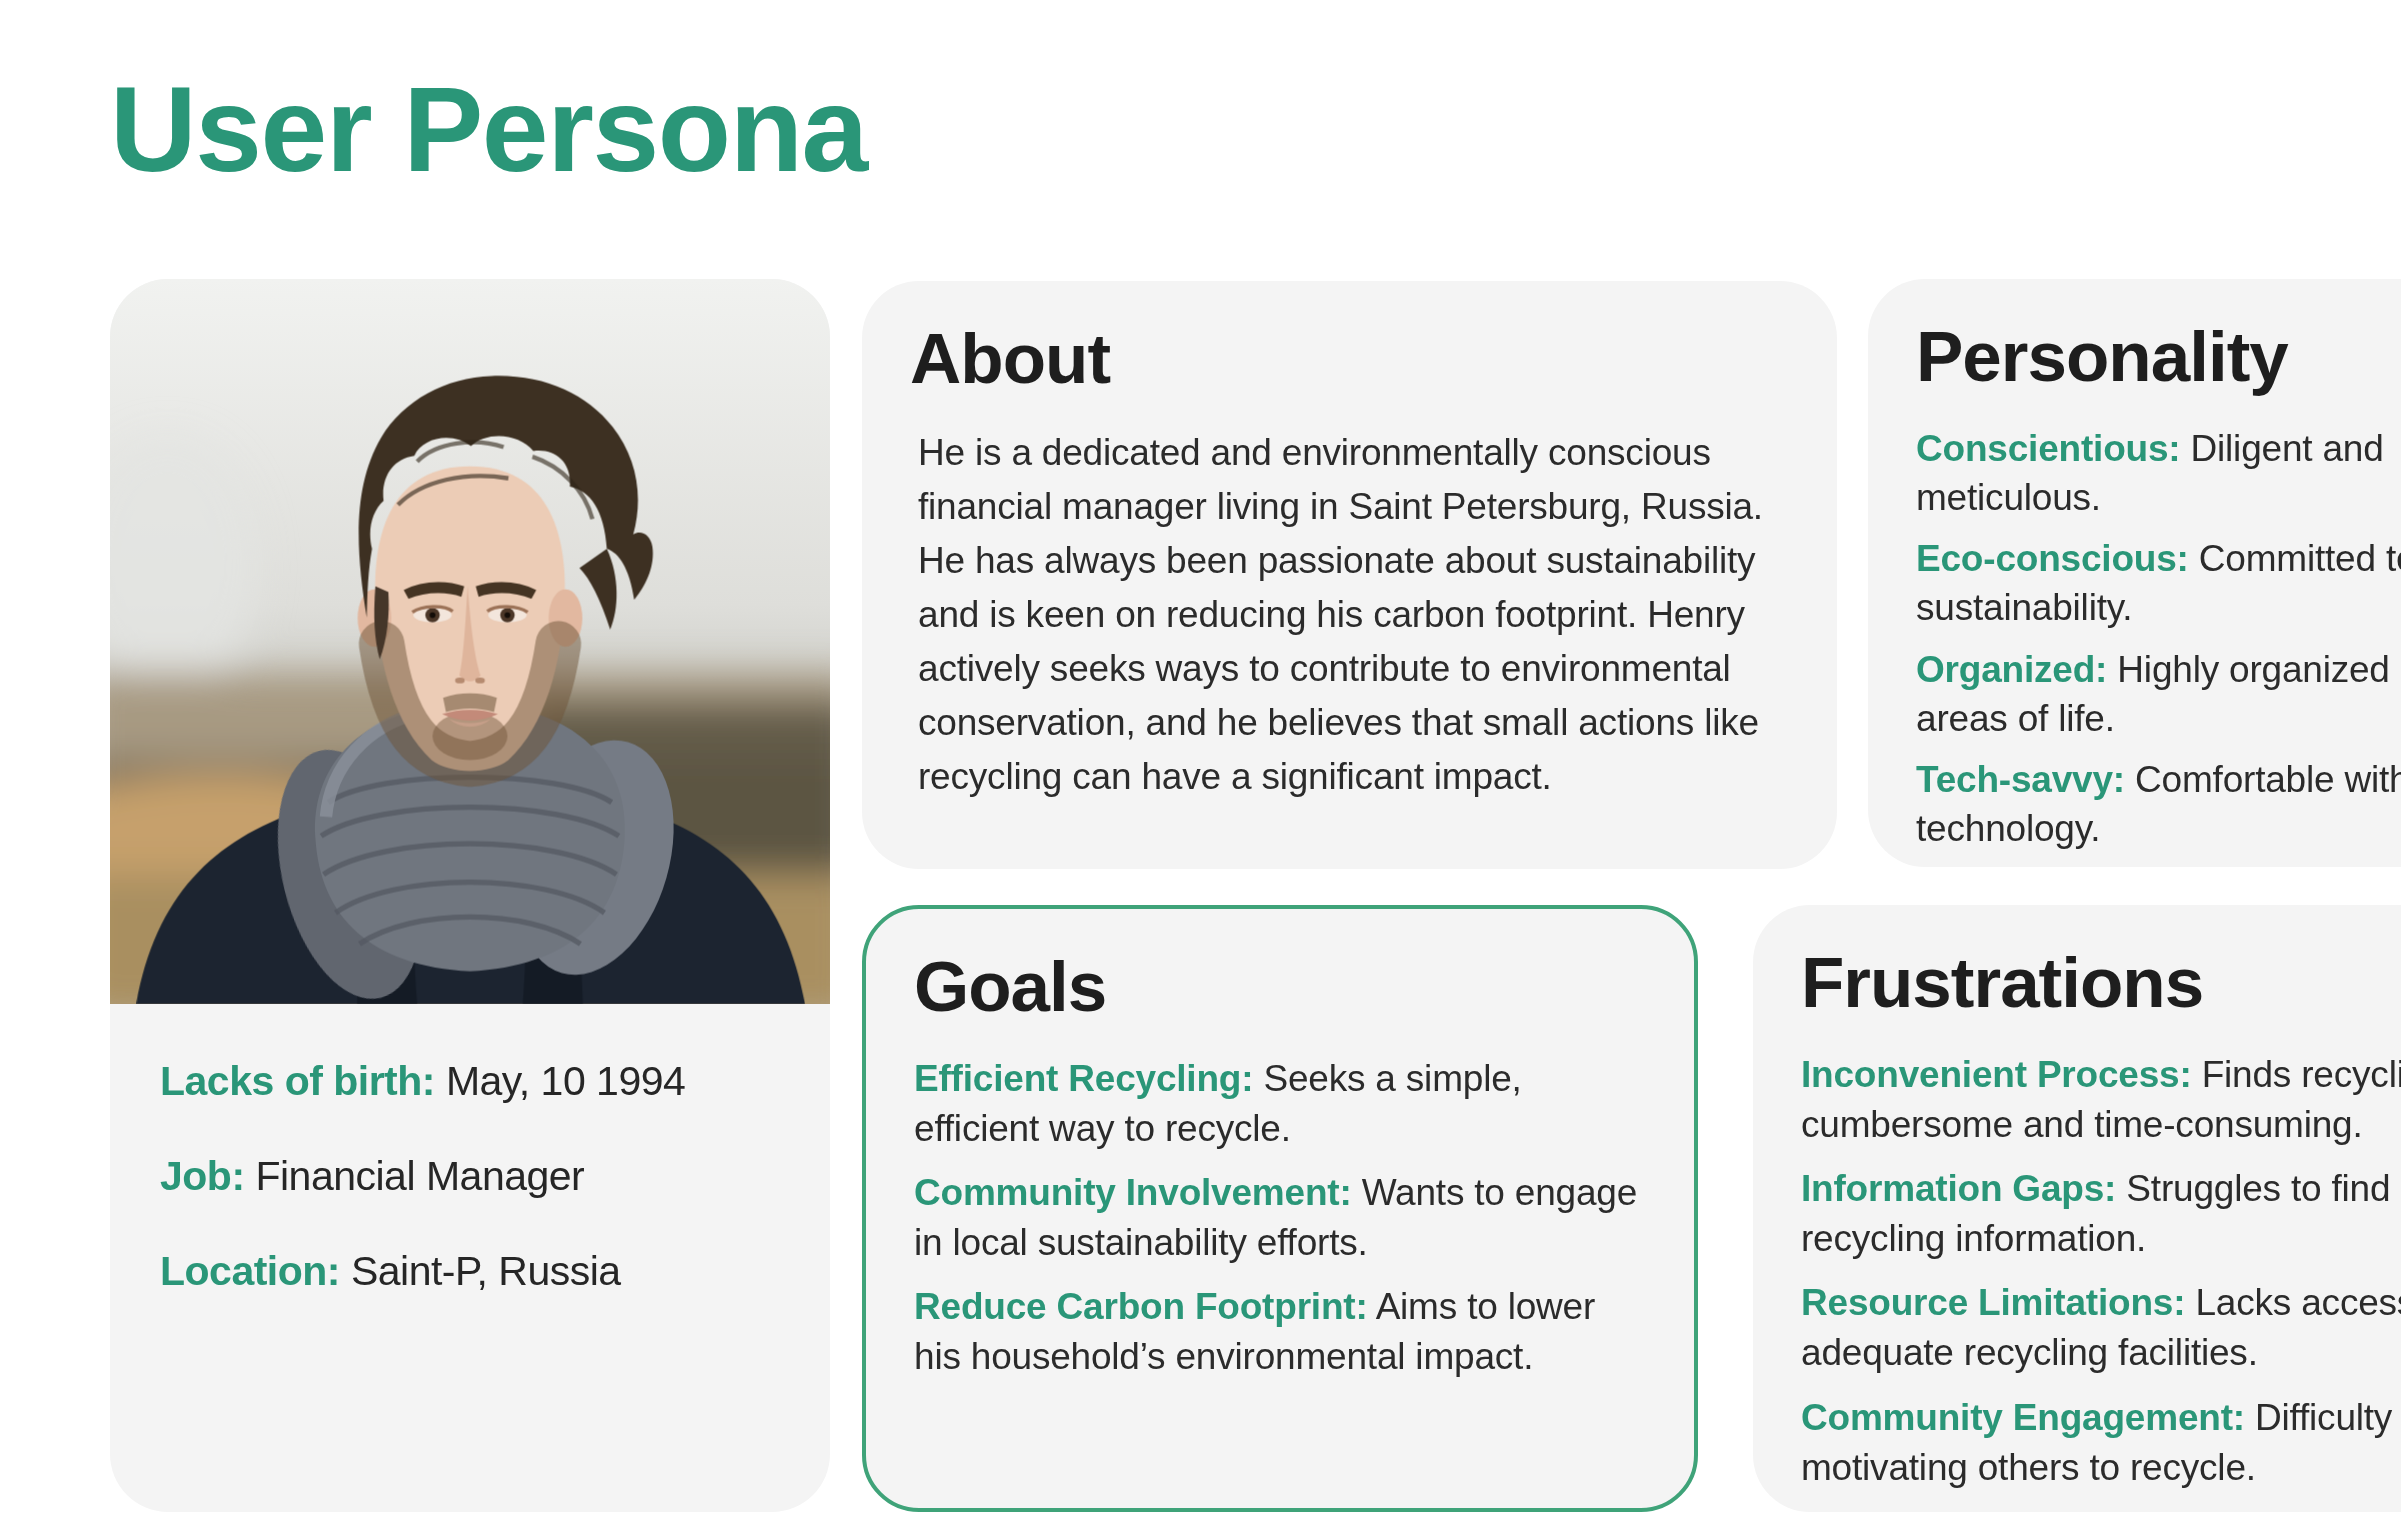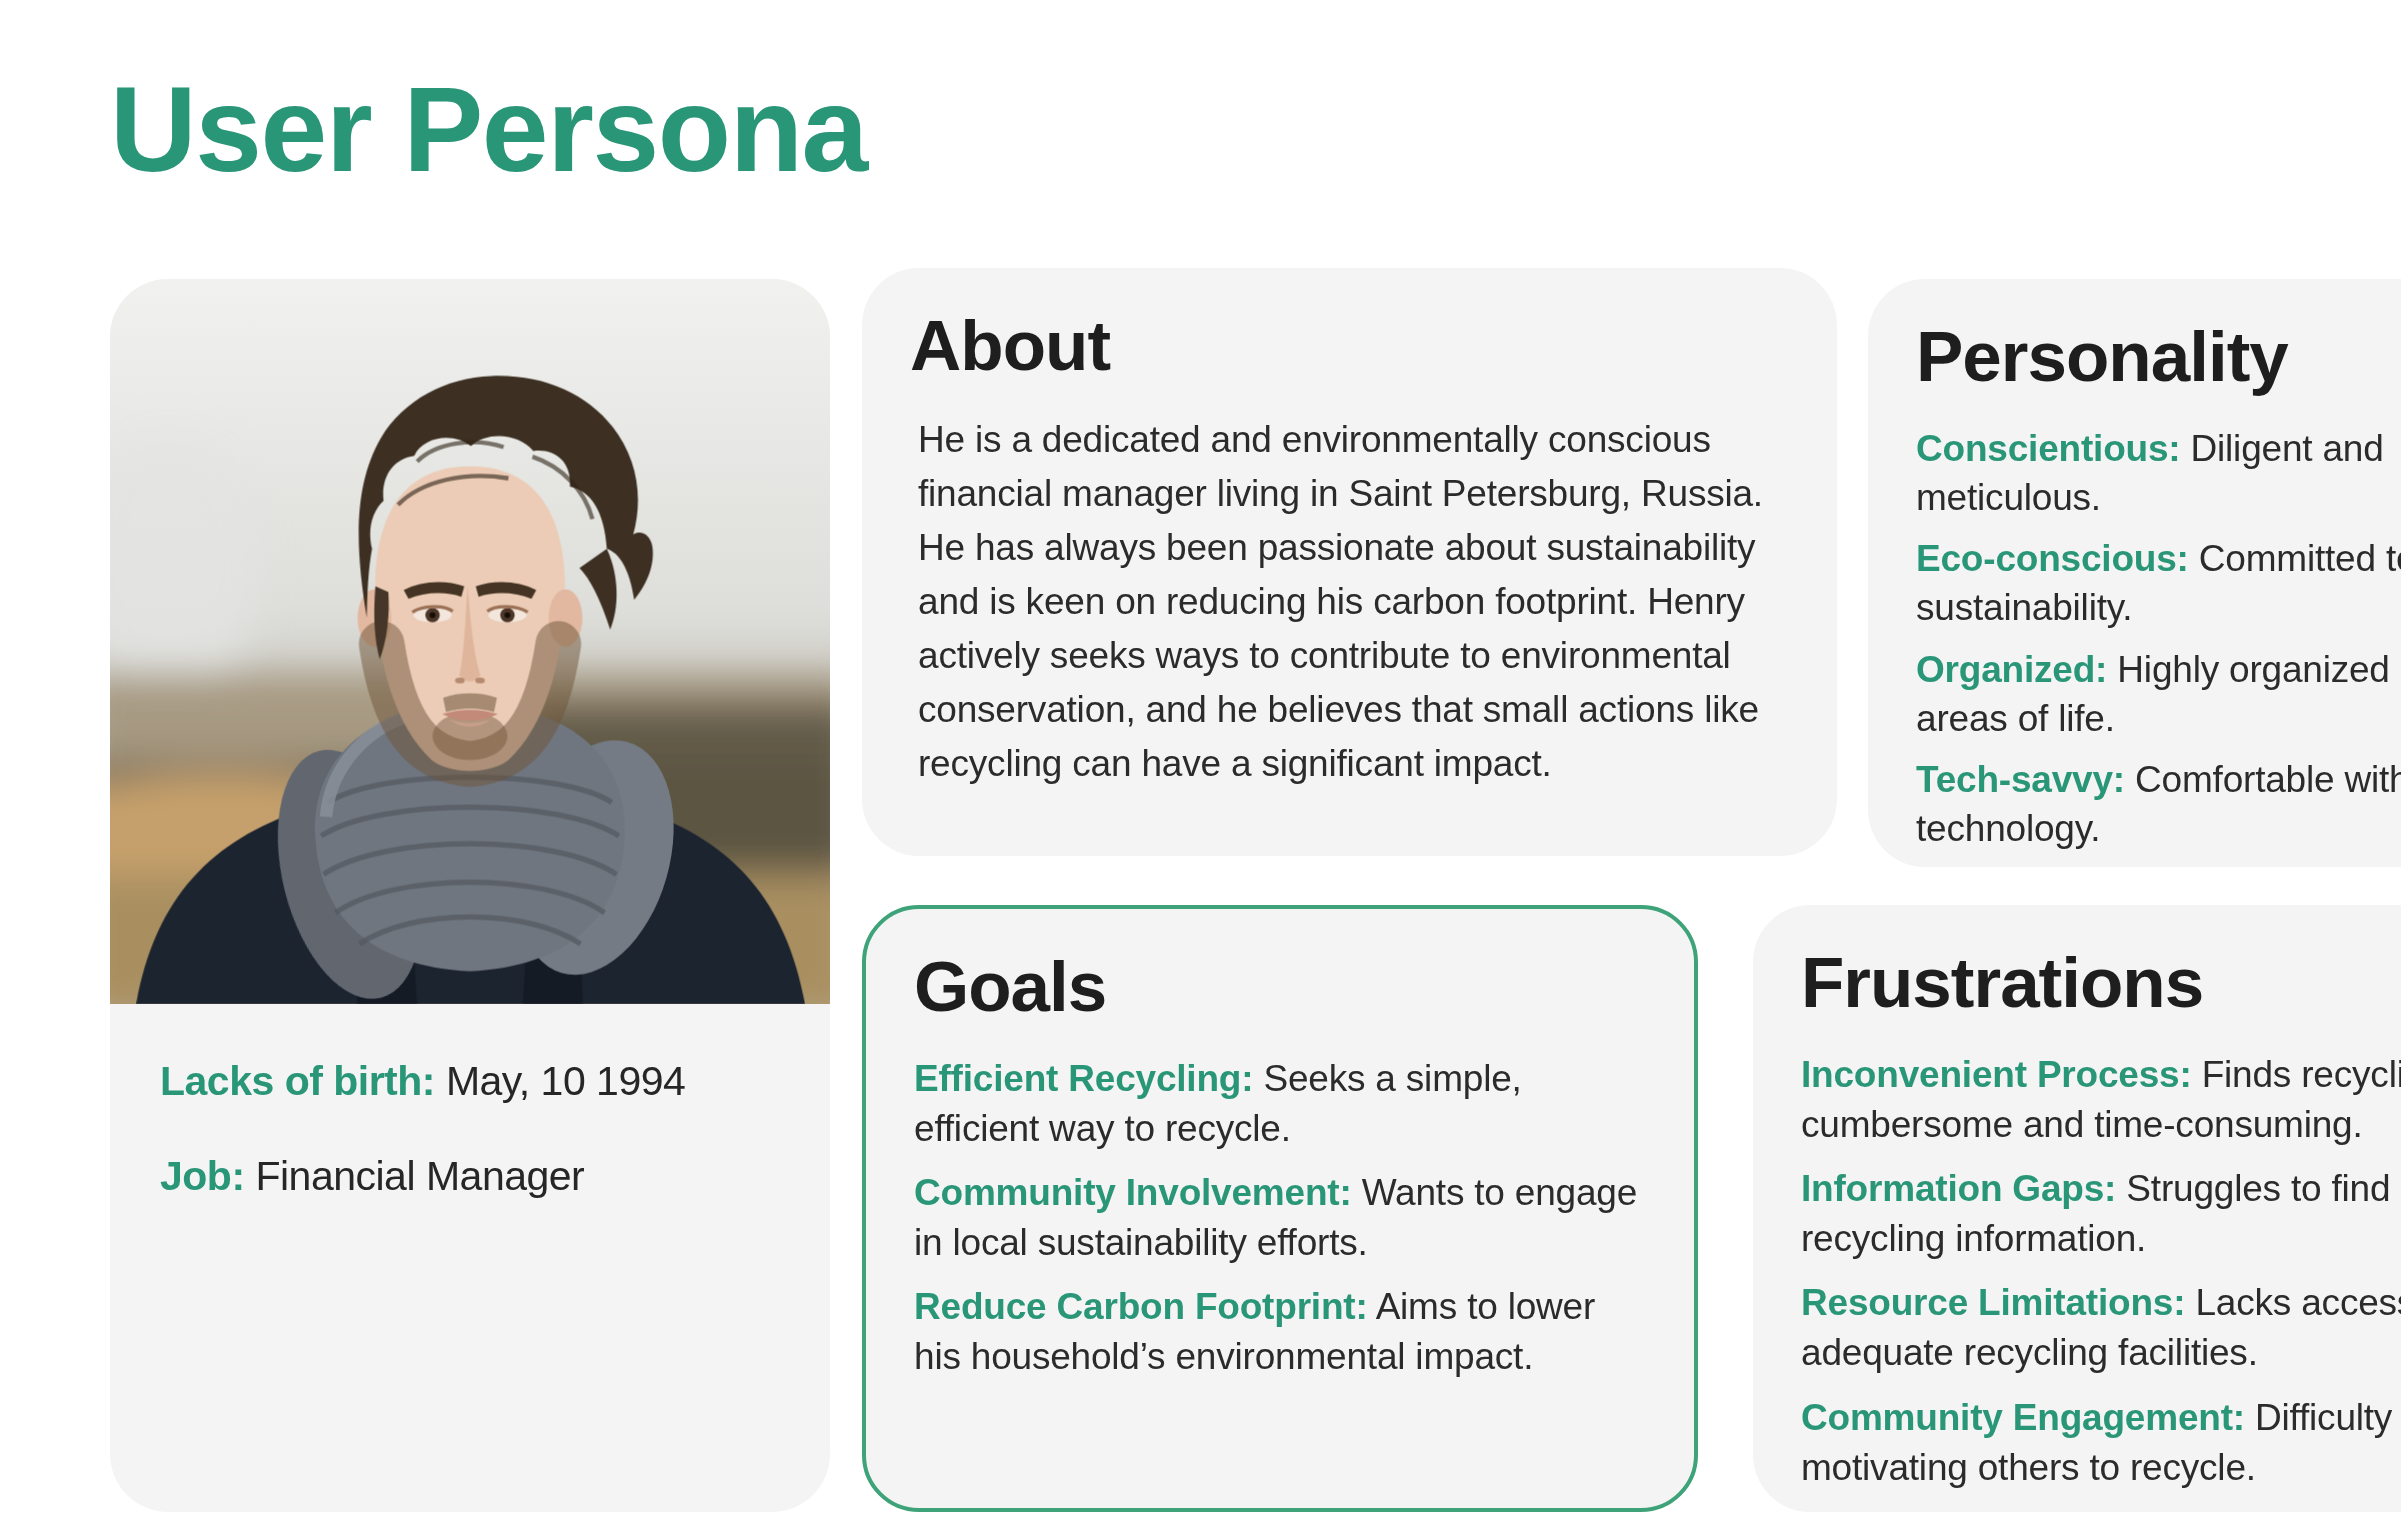--- a/index.html
+++ b/index.html
@@ -29,21 +29,21 @@
     position:absolute;background:var(--card-bg,#f4f4f4);
     border-radius:57px;padding:38px 48px;box-sizing:border-box;
   }
   .card h2{
     margin:0 0 27px 0;font-size:71px;line-height:1.12;font-weight:700;
     color:var(--heading,#1e1e1e);letter-spacing:-1px;
   }
   .body-text{margin:8px;font-size:37px;line-height:54px;color:var(--body,#2b2b2b);letter-spacing:-0.2px}
   .item{margin:0 0 14.4px 0;font-size:37px;line-height:50px;color:var(--body,#2b2b2b);letter-spacing:-0.2px}
   .item .lbl{color:var(--accent,#2a9678);font-weight:700}
-  .about{left:862px;top:268px;width:975px;height:588px}
+  .about{left:862px;top:281px;width:975px;height:588px}
   .personality{left:1868px;top:279px;width:711px;height:588px}
   .personality .item{line-height:49px;margin-bottom:12.5px}
   .goals{left:862px;top:905px;width:836px;height:607px;border:4.3px solid var(--goals-border,#3fa379)}
   .frustrations{left:1753px;top:905px;width:826px;height:607px}
 </style>
 </head>
 <body>
 
 <div class="page">
 
@@ -117,20 +117,21 @@
             <path d="M 640 380 C 680 340 760 330 820 350"></path>
             <path d="M 600 470 C 650 420 740 400 830 415"></path>
             <path d="M 880 370 C 940 390 990 440 1005 500"></path>
           </g>
         </g>
       </svg>
     </div>
     <div class="details">
       <p class="field"><span class="lbl">Lacks of birth:</span> <span class="val">May, 10 1994</span></p>
       <p class="field"><span class="lbl">Job:</span> <span class="val">Financial Manager</span></p>
+      <p class="field"><span class="lbl">Location:</span> <span class="val">Saint-P, Russia</span></p>
     </div>
   </section>
 
   <section class="card about">
     <h2>About</h2>
     <p class="body-text">He is a dedicated and environmentally conscious financial manager living in Saint Petersburg, Russia. He has always been passionate about sustainability and is keen on reducing his carbon footprint. Henry actively seeks ways to contribute to environmental conservation, and he believes that small actions like recycling can have a significant impact.</p>
   </section>
 
   <section class="card personality">
     <h2>Personality</h2>

